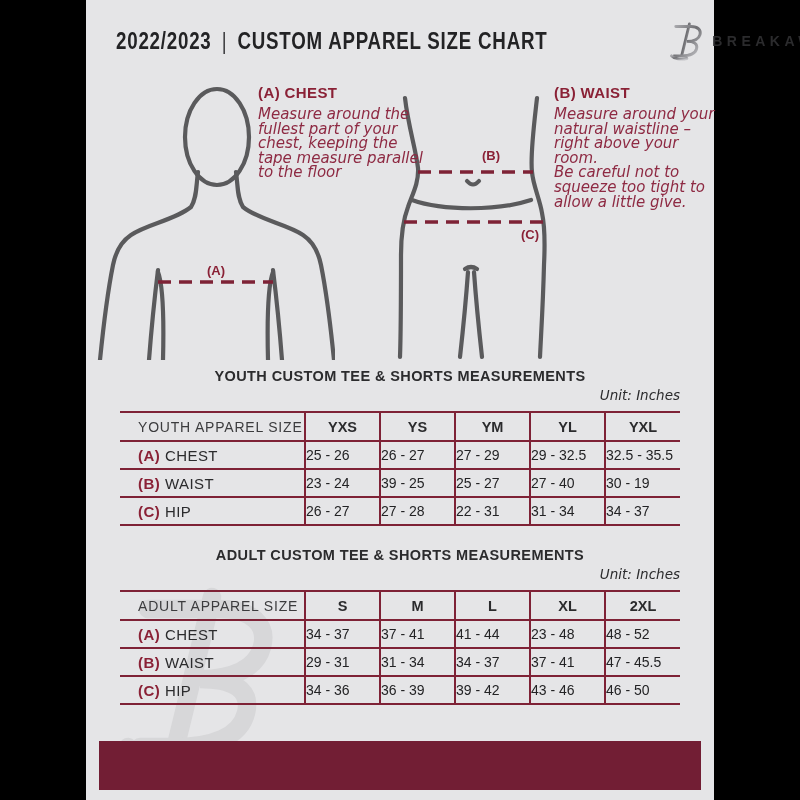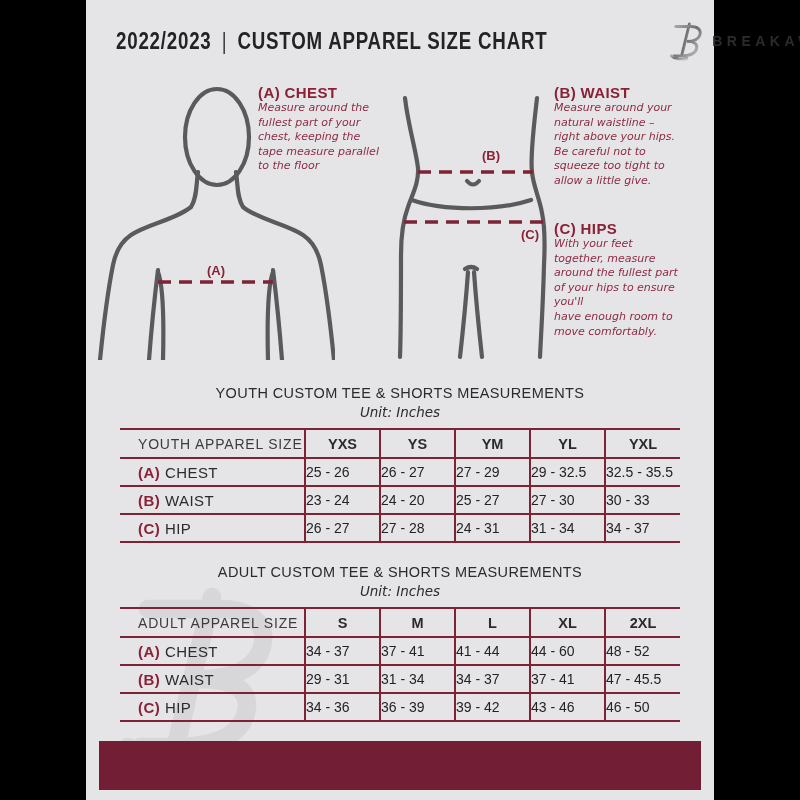--- a/index.html
+++ b/index.html
@@ -48,36 +48,36 @@
   #label-c{left:424px;top:227px;width:40px;}
   
   .measure-block{position:absolute;}
   .m-a{left:172px;top:84px;width:185px;}
   .m-b{left:468px;top:84px;width:162px;}
   .m-c{left:468px;top:220px;width:168px;}
   .measure-heading{
     font-weight:bold;font-size:15px;color:var(--maroon-text);letter-spacing:0.4px;
   }
   .measure-desc{
-    margin-top:0;font-family:"DejaVu Sans",sans-serif;font-style:italic;
-    font-size:11px;line-height:14.6px;color:var(--desc-text);white-space:pre-line;
+    margin-top:6px;font-family:"DejaVu Sans",sans-serif;font-style:italic;
+    font-size:15px;line-height:14.6px;color:var(--desc-text);white-space:pre-line;
   }
   
   .watermark{position:absolute;left:30px;top:585px;}
   .watermark path{fill:none;stroke:var(--watermark);stroke-width:4.6;stroke-linecap:round;}
   
   .table-section{position:absolute;left:34px;width:560px;}
   .youth{top:368px;}
   .adult{top:547px;}
   .tbl-title{
-    text-align:center;font-weight:normal;font-size:14.5px;
-    color:#2b2b2d;letter-spacing:0.4px;margin-top:17px;
+    text-align:center;font-weight:bold;font-size:14.5px;
+    color:#2b2b2d;letter-spacing:0.4px;
   }
   .tbl-unit{
-    text-align:center;font-family:"DejaVu Sans",sans-serif;font-style:italic;
+    text-align:right;font-family:"DejaVu Sans",sans-serif;font-style:italic;
     font-size:13.5px;color:#2b2b2d;margin-top:3px;
   }
   table{width:100%;border-collapse:collapse;table-layout:fixed;margin-top:8px;}
   col.label-col{width:185px;}
   tr{border-bottom:2px solid var(--maroon-line);}
   thead tr{border-top:2px solid var(--maroon-line);}
   th:not(:first-child),td:not(:first-child){border-left:2px solid var(--maroon-line);}
   th{height:29px;padding:0;font-weight:bold;font-size:14.5px;color:#2b2b2d;text-align:center;}
   th.label-head{
     font-weight:normal;font-size:14px;color:#3c3c3e;text-align:left;
@@ -154,34 +154,24 @@
     <div class="measure-desc">Measure around the
 fullest part of your
 chest, keeping the
 tape measure parallel
 to the floor</div>
   </div>
   <div class="measure-block m-b">
     <div class="measure-heading">(B) WAIST</div>
     <div class="measure-desc">Measure around your
 natural waistline –
-right above your hips.
+right above your room.
 Be careful not to
 squeeze too tight to
 allow a little give.</div>
-  </div>
-  <div class="measure-block m-c">
-    <div class="measure-heading">(C) HIPS</div>
-    <div class="measure-desc">With your feet
-together, measure
-around the fullest part
-of your hips to ensure
-you'll
-have enough room to
-move comfortably.</div>
   </div>
 
   <svg class="watermark" width="160" height="184" viewBox="0 0 40 46">
     <path d="M24 3 L15 40"></path>
     <path d="M8 6 L26 6 C34 6 38 10 36.5 15.5 C35 21 29 23.5 21 23.5 C29 23.5 34 26 32.5 32 C31 38 24 40.5 15 40.5 L6 40.5"></path>
     <path d="M3 40.5 C6 44 14 45.2 21 43.6"></path>
   </svg>
 
   <div class="table-section youth">
     <div class="tbl-title">YOUTH CUSTOM TEE &amp; SHORTS MEASUREMENTS</div>
@@ -210,30 +200,30 @@
           <td class="row-label"><span class="prefix">(A)</span><span>CHEST</span></td>
           <td>25 - 26</td>
           <td>26 - 27</td>
           <td>27 - 29</td>
           <td>29 - 32.5</td>
           <td>32.5 - 35.5</td>
         </tr>
         <tr>
           <td class="row-label"><span class="prefix">(B)</span><span>WAIST</span></td>
           <td>23 - 24</td>
-          <td>24 - 20</td>
+          <td>39 - 25</td>
           <td>25 - 27</td>
-          <td>27 - 30</td>
-          <td>30 - 33</td>
+          <td>27 - 40</td>
+          <td>30 - 19</td>
         </tr>
         <tr>
           <td class="row-label"><span class="prefix">(C)</span><span>HIP</span></td>
           <td>26 - 27</td>
           <td>27 - 28</td>
-          <td>24 - 31</td>
+          <td>22 - 31</td>
           <td>31 - 34</td>
           <td>34 - 37</td>
         </tr>
       </tbody>
     </table>
   </div>
 
   <div class="table-section adult">
     <div class="tbl-title">ADULT CUSTOM TEE &amp; SHORTS MEASUREMENTS</div>
     <div class="tbl-unit">Unit: Inches</div>
@@ -255,21 +245,21 @@
           <th>XL</th>
           <th>2XL</th>
         </tr>
       </thead>
       <tbody>
         <tr>
           <td class="row-label"><span class="prefix">(A)</span><span>CHEST</span></td>
           <td>34 - 37</td>
           <td>37 - 41</td>
           <td>41 - 44</td>
-          <td>44 - 60</td>
+          <td>23 - 48</td>
           <td>48 - 52</td>
         </tr>
         <tr>
           <td class="row-label"><span class="prefix">(B)</span><span>WAIST</span></td>
           <td>29 - 31</td>
           <td>31 - 34</td>
           <td>34 - 37</td>
           <td>37 - 41</td>
           <td>47 - 45.5</td>
         </tr>

